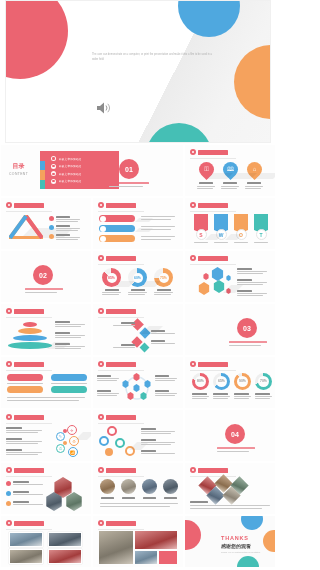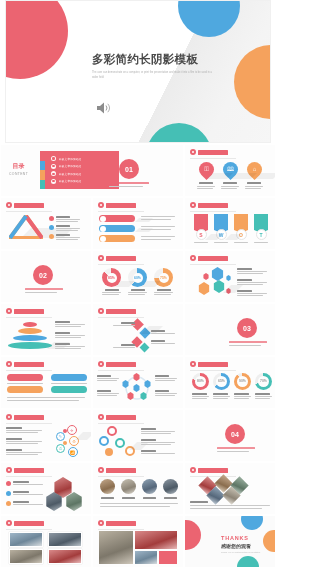--- a/index.html
+++ b/index.html
@@ -178,21 +178,20 @@
 <div class="page">
 
   <div class="cover">
     <div class="diag"></div>
     <div class="blob c-red"></div>
     <div class="blob c-blue"></div>
     <div class="blob c-orange2"></div>
     <div class="blob c-teal"></div>
 
     <div class="cover-text">
-      <div class="cover-sub">多彩简约长阴影模板</div>
       <div class="cover-desc">The user can demonstrate on a computer, or print the presentation and make it into a film to be used in a wider field</div>
     </div>
 
     <div class="speaker">
       <svg width="16" height="14" viewBox="0 0 16 14">
         <path d="M1 5h3l4-3.5v11L4 9H1z" fill="#8c8c8c"></path>
         <path d="M10 4.5a4 4 0 010 5" stroke="#9c9c9c" stroke-width="1" fill="none"></path>
         <path d="M11.8 2.8a6.5 6.5 0 010 8.4" stroke="#b5b5b5" stroke-width="1" fill="none"></path>
       </svg>
     </div>

